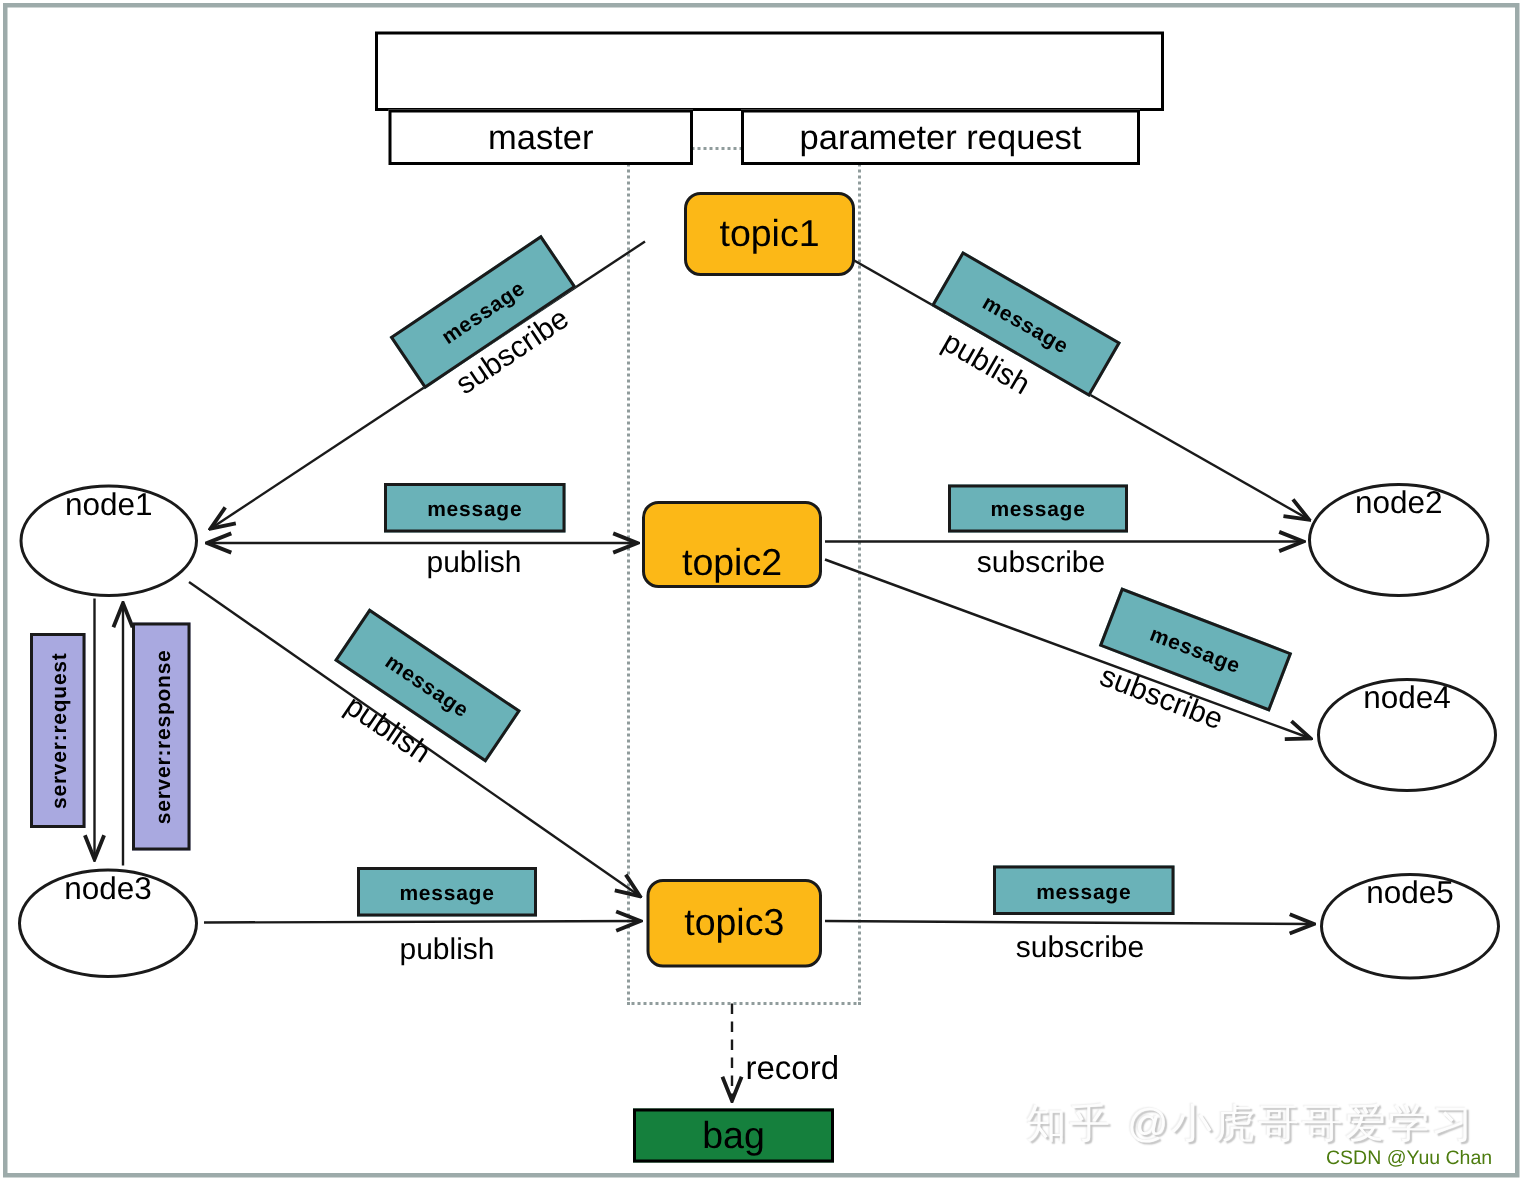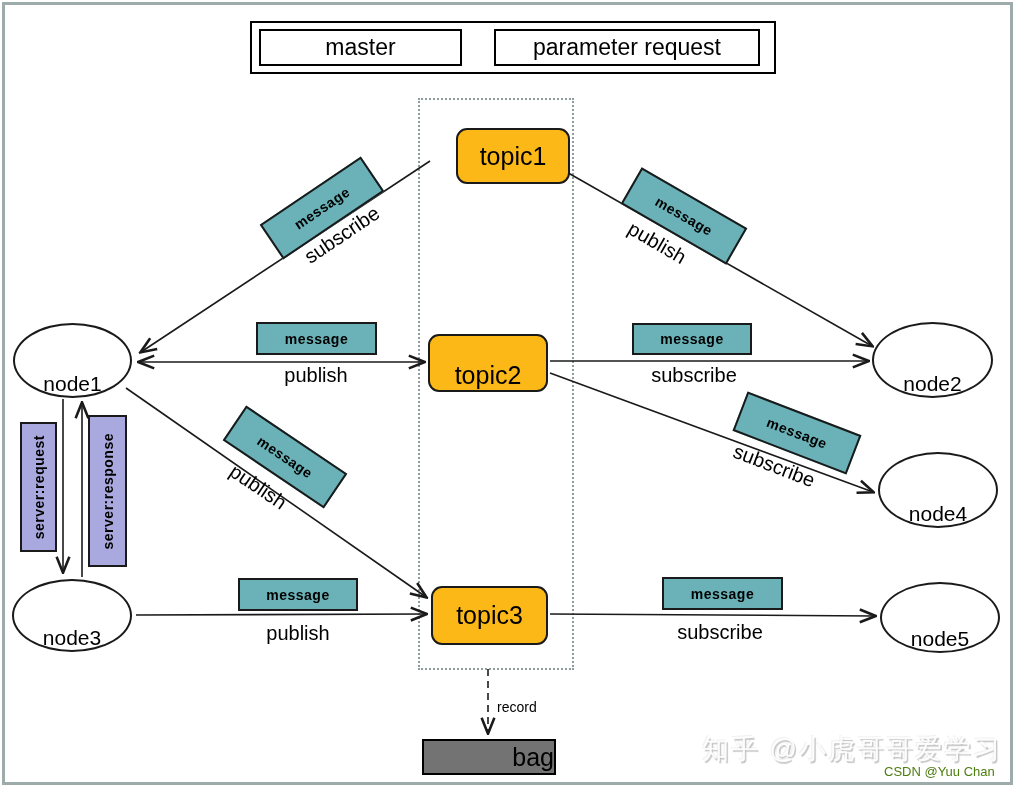--- a/index.html
+++ b/index.html
@@ -13,34 +13,35 @@
     left:2px;top:2px;right:2px;bottom:4px;
     border:3px solid var(--frame,#9dabaa);
     pointer-events:none;
   }
   
   .hdr-outer{border:2px solid #000;background:#fff;}
   .hdr-inner{
     border:2px solid #000;background:#fff;
     display:flex;align-items:center;justify-content:center;
     font-size:23px;
+    margin-top:44px;
   }
   
   .dotted{border:2px dotted var(--dotted,#909c9c);}
   
   .topic{
     background:var(--topic_fill,#fcb817);
     border:2px solid #1a1a1a;border-radius:11px;
     display:flex;align-items:center;justify-content:center;
     font-size:25px;
   }
   
   .node{
     background:#fff;border:2px solid #1a1a1a;border-radius:50%;
-    display:flex;align-items:flex-end;justify-content:center;
+    display:flex;align-items:flex-start;justify-content:center;
     font-size:21px;
   }
   
   .msg{
     background:var(--message_fill,#6ab2b8);
     border:2px solid #1a1a1a;
     display:flex;align-items:center;justify-content:center;
     font-size:14px;font-weight:bold;letter-spacing:.5px;
   }
   .msg.rot{width:118px;height:38px;transform:translate(-50%,-50%) rotate(var(--r));}
@@ -53,31 +54,30 @@
     background:var(--service_fill,#a9a9e0);
     border:2px solid #1a1a1a;
     display:flex;align-items:center;justify-content:center;
   }
   .svc span{
     writing-mode:vertical-rl;transform:rotate(180deg);
     font-size:14px;font-weight:bold;white-space:nowrap;letter-spacing:.5px;
   }
   
   .bag{
-    border:2px solid #000;background:#737373;
-    display:flex;align-items:center;justify-content:flex-end;
+    border:2px solid #000;background:#15803d;
+    display:flex;align-items:center;justify-content:center;
     font-size:25px;
   }
-  .record{font-size:14px;}
+  .record{font-size:22px;}
   
   .wm-big{
     font-size:27px;letter-spacing:2px;color:#fdfdfd;
     text-shadow:1.5px 1.5px 1px #c4c4c4,-1px -1px 1px #efefef;
     white-space:nowrap;
-    margin-left:18px;
   }
   .wm-small{font-size:13px;color:#4d7c0f;white-space:nowrap;}
   svg.wires{left:0;top:0;}
 </style>
 </head>
 <body>
 
 <div class="abs dotted" style="left:418px;top:98px;width:152px;height:568px;"></div>
 
 <svg class="abs wires" width="1015" height="789" viewBox="0 0 1015 789">

